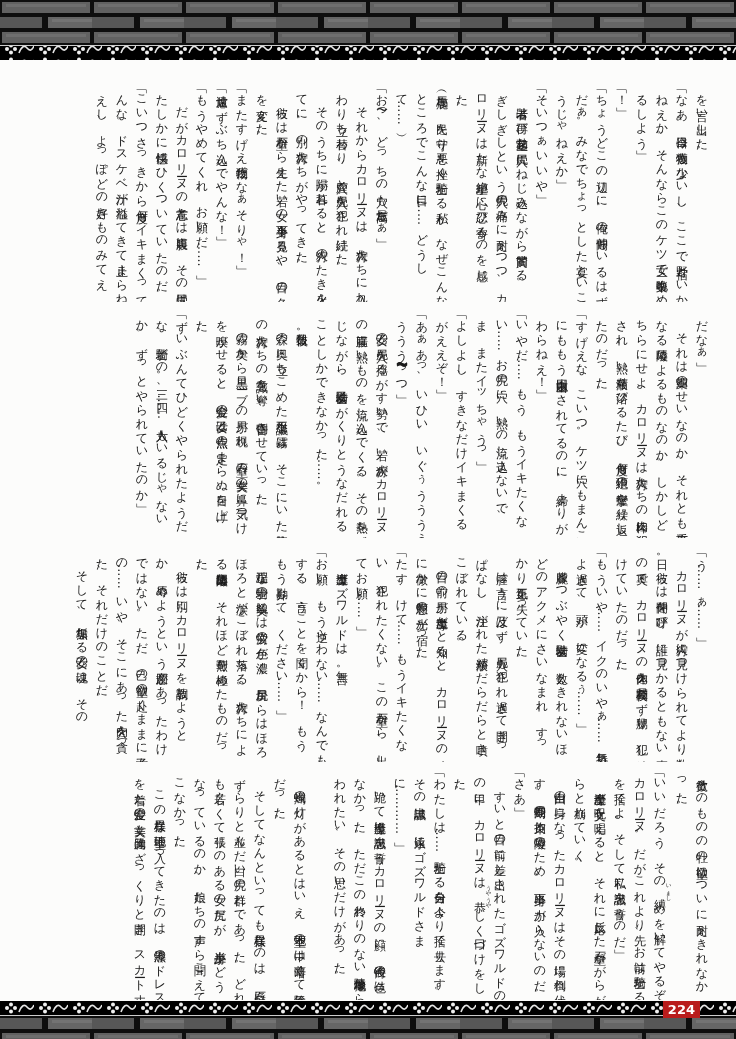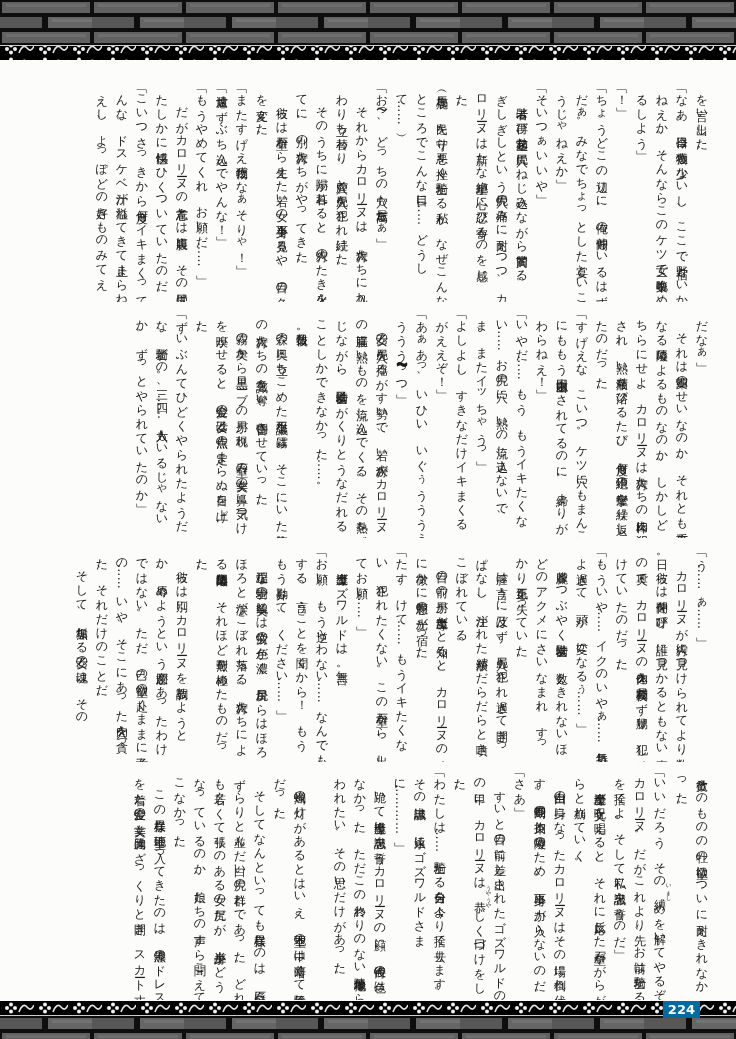--- a/index.html
+++ b/index.html
@@ -13,21 +13,21 @@
     position:absolute;left:26px;right:24px;
     writing-mode:vertical-rl;
     color:#1b1b1b;
     font-size:12px;line-height:20px;letter-spacing:.55px;
     overflow:hidden;
   }
   .tblock p{margin:0;padding:0;word-break:break-all;}
   .tblock ruby rt{font-size:5.5px;letter-spacing:0;}
   .pageno{
     position:absolute;right:36px;bottom:21px;z-index:5;
-    background:#0369a1;color:#ffffff;
+    background:#b91c1c;color:#ffffff;
     font-family:"DejaVu Sans","Liberation Sans",sans-serif;
     font-size:13px;font-weight:bold;line-height:17px;padding:0 5px;
   }
 </style>
 </head>
 <body>
 
 <div class="page">
 
   <svg class="borderband" style="top:0" width="736" height="60">

